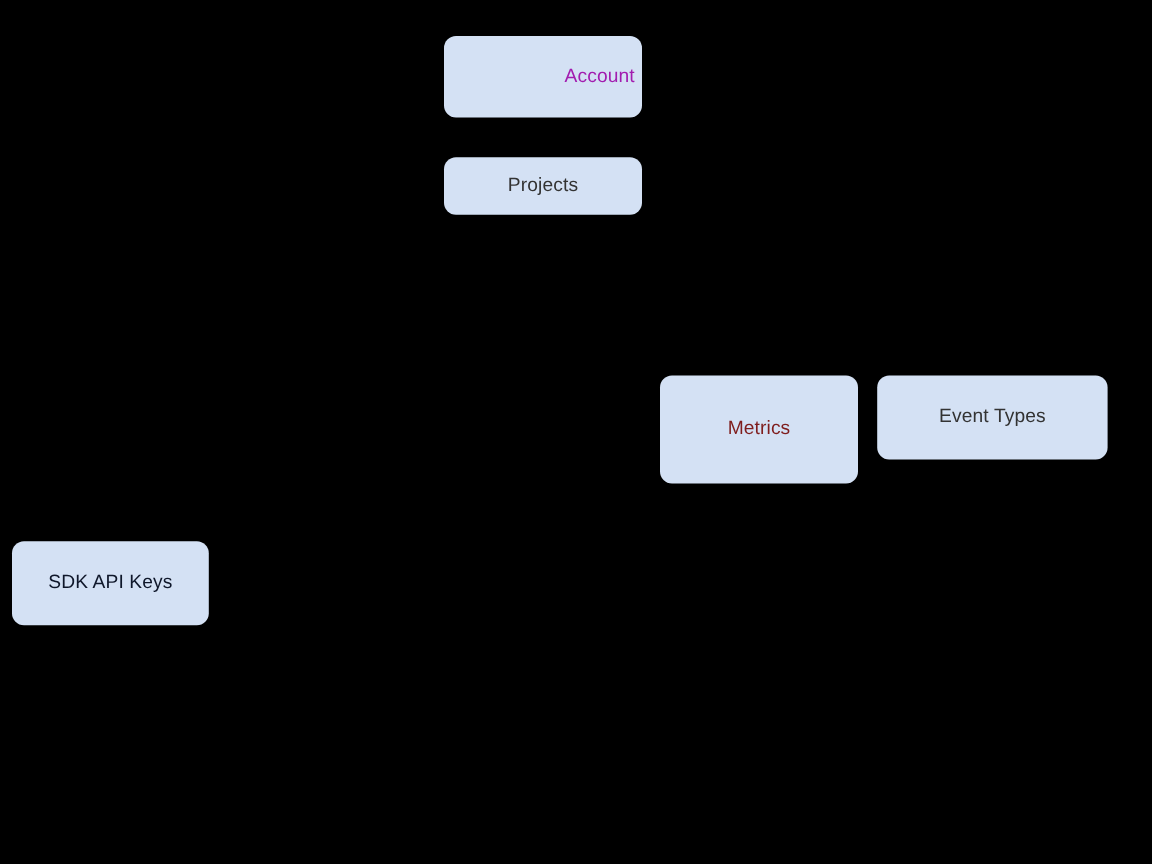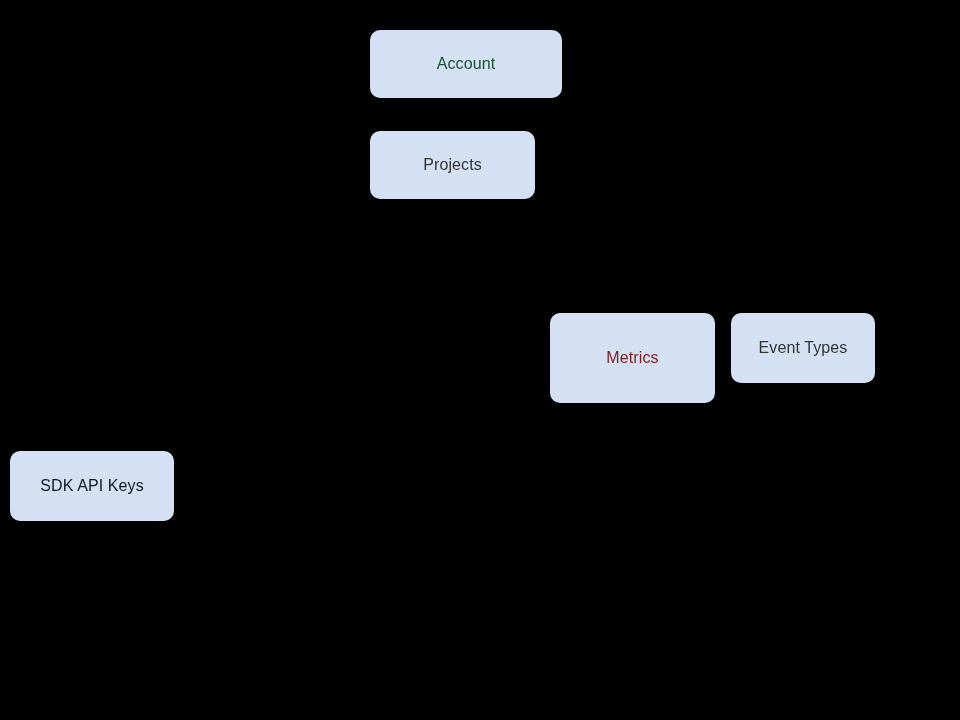--- a/index.html
+++ b/index.html
@@ -40,28 +40,28 @@
   .node-label {
     display: block;
     padding: 0 6px;
     white-space: nowrap;
   }
 </style>
 </head>
 <body>
 
 <div id="canvas" style="background: rgb(0, 0, 0);">
-    <div class="node" style="left: 370px; top: 30px; width: 192px; height: 68px; background: rgb(212, 225, 244); color: #14532d;">
+    <div class="node" style="left: 370px; top: 30px; width: 165px; height: 68px; background: rgb(212, 225, 244); color: #a21caf; justify-content: flex-end;">
       <span class="node-label">Account</span>
     </div>
-    <div class="node" style="left: 370px; top: 131px; width: 165px; height: 68px; background: rgb(212, 225, 244); color: rgb(51, 51, 51);">
+    <div class="node" style="left: 370px; top: 131px; width: 165px; height: 48px; background: rgb(212, 225, 244); color: rgb(51, 51, 51);">
       <span class="node-label">Projects</span>
     </div>
     <div class="node" style="left: 550px; top: 313px; width: 165px; height: 90px; background: rgb(212, 225, 244); color: #7f1d1d;">
       <span class="node-label">Metrics</span>
     </div>
-    <div class="node" style="left: 731px; top: 313px; width: 144px; height: 70px; background: rgb(212, 225, 244); color: rgb(51, 51, 51);">
+    <div class="node" style="left: 731px; top: 313px; width: 192px; height: 70px; background: rgb(212, 225, 244); color: rgb(51, 51, 51);">
       <span class="node-label">Event Types</span>
     </div>
     <div class="node" style="left: 10px; top: 451px; width: 164px; height: 70px; background: rgb(212, 225, 244); color: #0f172a;">
       <span class="node-label">SDK API Keys</span>
     </div>
   </div>
 
 </body></html>

